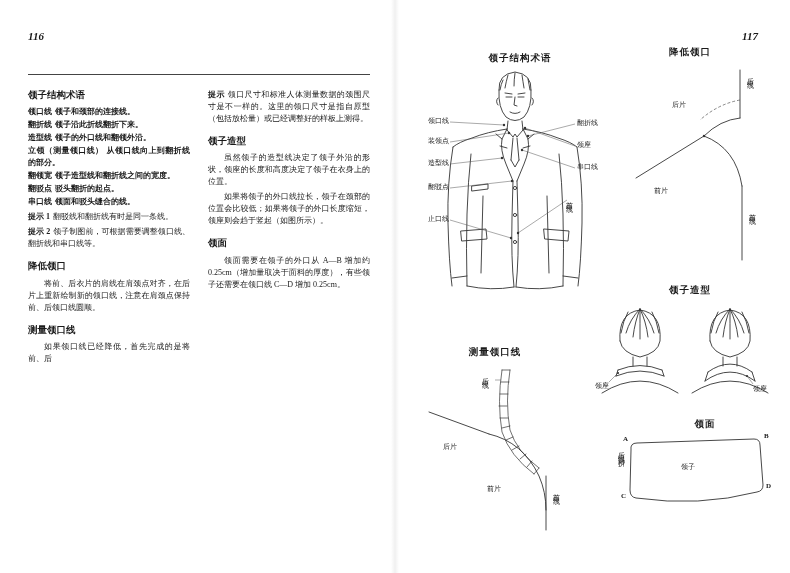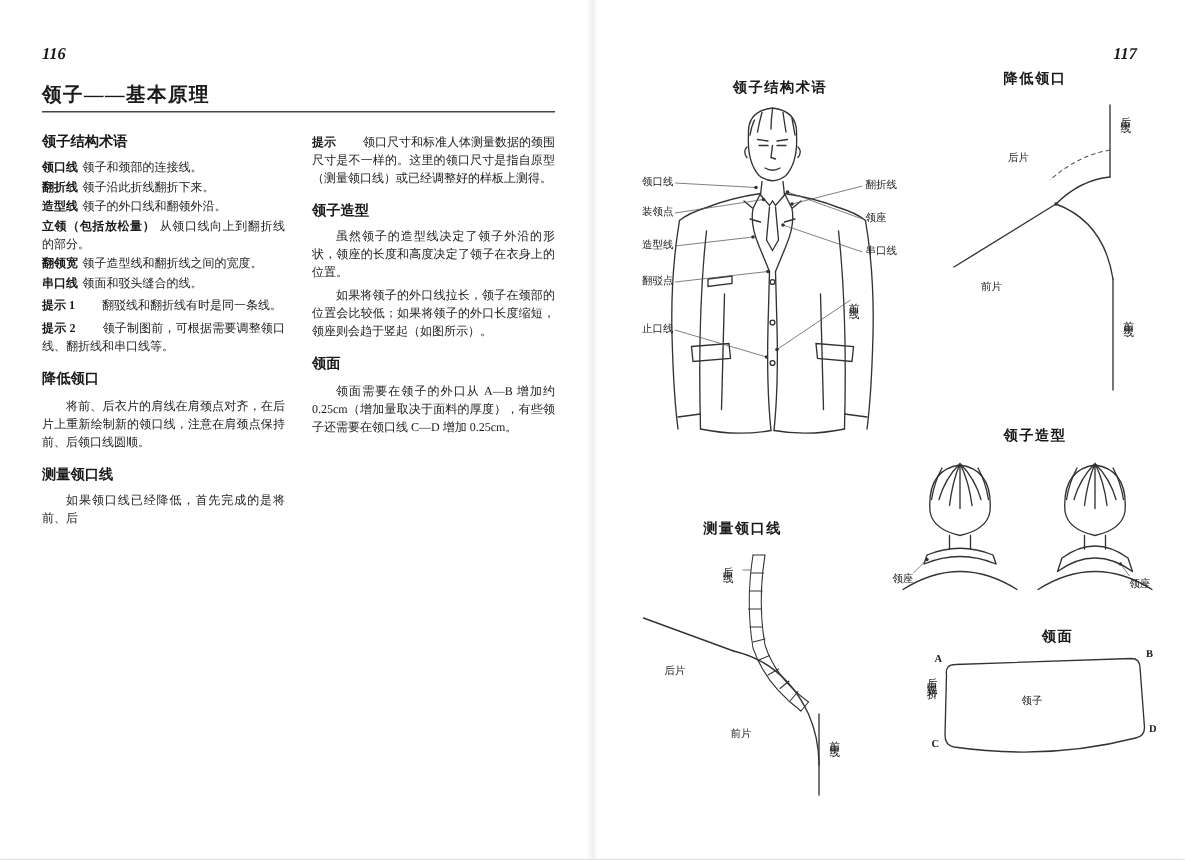--- a/index.html
+++ b/index.html
@@ -15,67 +15,67 @@
   .pagenum.l{left:28px;}
   .pagenum.r{right:32px;}
   .doc-title{position:absolute;left:28px;top:54px;font-size:13px;font-weight:bold;letter-spacing:1px;}
   .title-rule{position:absolute;left:28px;top:74px;width:342px;border-top:1px solid #444;height:0;}
   .cols{position:absolute;left:28px;top:86px;width:342px;display:flex;gap:18px;}
   .col{width:162px;font-size:8px;line-height:1.5;text-align:justify;}
   .sect{font-weight:bold;font-size:9.5px;margin:9px 0 4px;}
   .sect.first{margin-top:2px;}
   .para{margin:0 0 3px;text-indent:2em;}
   .para.noindent{text-indent:0;}
-  .term{margin:0 0 1px;}
+  .term{margin:0 0 1px;font-weight:bold;}
   .term b{margin-right:3px;}
   .tip{margin:3px 0 1px;}
-  .tip b{margin-right:18px;}
+  .tip b{margin-right:3px;}
   .fig{position:absolute;}
   .fig svg{position:absolute;left:0;top:0;}
   .fig-title{position:absolute;font-weight:bold;font-size:9.5px;text-align:center;letter-spacing:1px;}
   .fig-label{position:absolute;font-size:7px;line-height:1;white-space:nowrap;color:#222;}
   .fig-label.ra{text-align:right;width:34px;}
   .v{writing-mode:vertical-rl;letter-spacing:2px;}
   .corner{position:absolute;font-size:7px;font-weight:bold;}
   svg path,svg line,svg circle,svg ellipse{vector-effect:non-scaling-stroke;}
 </style>
 </head>
 <body>
 
 <div class="spread">
 
   <div class="page page-left">
     <div class="pagenum l">116</div>
-    <div class="doc-title">领子——基本原理</div>
     <div class="title-rule"></div>
 
     <div class="cols">
 
       <div class="col">
         <div class="sect first">领子结构术语</div>
 
         <p class="term"><b>领口线</b><span>领子和颈部的连接线。</span></p>
         <p class="term"><b>翻折线</b><span>领子沿此折线翻折下来。</span></p>
         <p class="term"><b>造型线</b><span>领子的外口线和翻领外沿。</span></p>
-        <p class="term"><b>立领（包括放松量）</b><span>从领口线向上到翻折线的部分。</span></p>
+        <p class="term"><b>立领（测量领口线）</b><span>从领口线向上到翻折线的部分。</span></p>
         <p class="term"><b>翻领宽</b><span>领子造型线和翻折线之间的宽度。</span></p>
+        <p class="term"><b>翻驳点</b><span>驳头翻折的起点。</span></p>
         <p class="term"><b>串口线</b><span>领面和驳头缝合的线。</span></p>
 
         <p class="tip"><b>提示 1</b><span>翻驳线和翻折线有时是同一条线。</span></p>
         <p class="tip"><b>提示 2</b><span>领子制图前，可根据需要调整领口线、翻折线和串口线等。</span></p>
 
         <div class="sect">降低领口</div>
         <p class="para">将前、后衣片的肩线在肩颈点对齐，在后片上重新绘制新的领口线，注意在肩颈点保持前、后领口线圆顺。</p>
 
         <div class="sect">测量领口线</div>
         <p class="para">如果领口线已经降低，首先完成的是将前、后</p>
       </div>
 
       <div class="col">
-        <p class="tip"><b>提示</b><span>领口尺寸和标准人体测量数据的颈围尺寸是不一样的。这里的领口尺寸是指自原型（测量领口线）或已经调整好的样板上测得。</span></p>
+        <p class="tip"><b>提示</b><span>领口尺寸和标准人体测量数据的颈围尺寸是不一样的。这里的领口尺寸是指自原型（包括放松量）或已经调整好的样板上测得。</span></p>
 
         <div class="sect">领子造型</div>
         <p class="para">虽然领子的造型线决定了领子外沿的形状，领座的长度和高度决定了领子在衣身上的位置。</p>
         <p class="para">如果将领子的外口线拉长，领子在颈部的位置会比较低；如果将领子的外口长度缩短，领座则会趋于竖起（如图所示）。</p>
 
         <div class="sect">领面</div>
         <p class="para">领面需要在领子的外口从 A—B 增加约 0.25cm（增加量取决于面料的厚度），有些领子还需要在领口线 C—D 增加 0.25cm。</p>
       </div>
     </div>
   </div>

